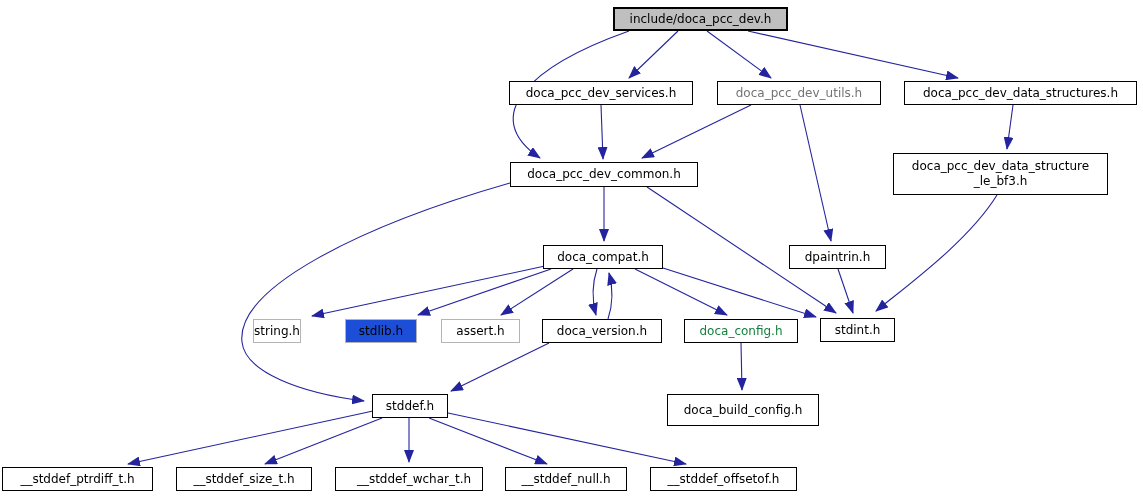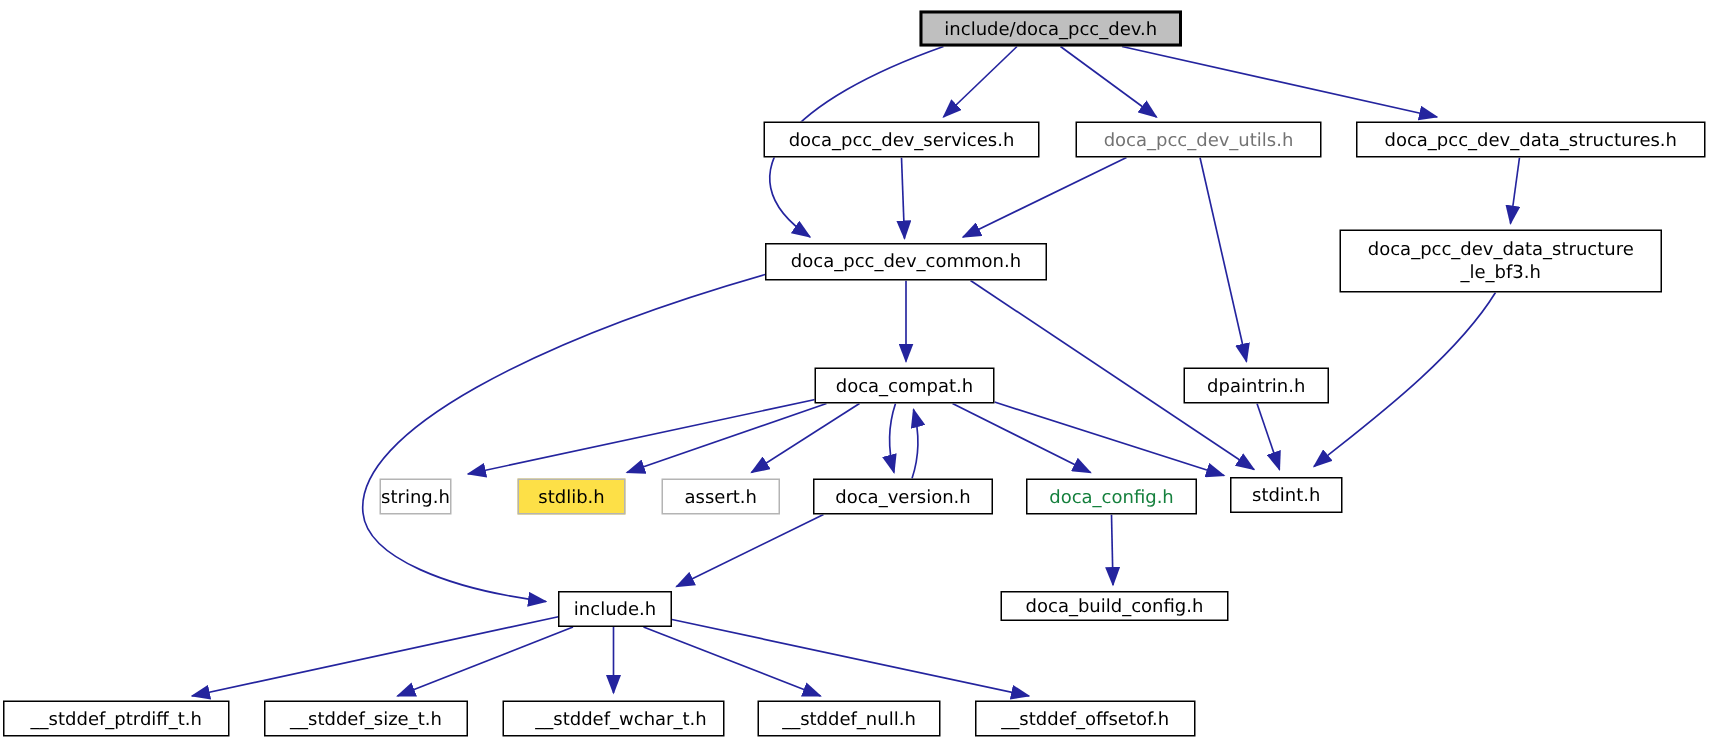--- a/index.html
+++ b/index.html
@@ -72,26 +72,26 @@
   <div class="node root" style="left: 613px; top: 7px; width: 175px; height: 24px; color: rgb(0, 0, 0); background: rgb(191, 191, 191); border-color: rgb(0, 0, 0);">include/doca_pcc_dev.h</div>
   <div class="node" style="left: 509px; top: 81px; width: 184px; height: 24px; color: rgb(0, 0, 0); background: rgb(255, 255, 255); border-color: rgb(0, 0, 0);">doca_pcc_dev_services.h</div>
   <div class="node" style="left: 717px; top: 81px; width: 164px; height: 24px; color: #737373; background: rgb(255, 255, 255); border-color: rgb(0, 0, 0);">doca_pcc_dev_utils.h</div>
   <div class="node" style="left: 904px; top: 81px; width: 233px; height: 24px; color: rgb(0, 0, 0); background: rgb(255, 255, 255); border-color: rgb(0, 0, 0);">doca_pcc_dev_data_structures.h</div>
   <div class="node" style="left: 510px; top: 162px; width: 188px; height: 25px; color: rgb(0, 0, 0); background: rgb(255, 255, 255); border-color: rgb(0, 0, 0);">doca_pcc_dev_common.h</div>
   <div class="node" style="left: 893px; top: 153px; width: 215px; height: 42px; color: rgb(0, 0, 0); background: rgb(255, 255, 255); border-color: rgb(0, 0, 0);">doca_pcc_dev_data_structure
 _le_bf3.h</div>
   <div class="node" style="left: 543px; top: 245px; width: 120px; height: 24px; color: rgb(0, 0, 0); background: rgb(255, 255, 255); border-color: rgb(0, 0, 0);">doca_compat.h</div>
   <div class="node" style="left: 789px; top: 245px; width: 97px; height: 24px; color: rgb(0, 0, 0); background: rgb(255, 255, 255); border-color: rgb(0, 0, 0);">dpaintrin.h</div>
   <div class="node external" style="left: 253px; top: 319px; width: 48px; height: 24px; color: rgb(0, 0, 0); background: rgb(255, 255, 255); border-color: rgb(180, 180, 180);">string.h</div>
-  <div class="node external" style="left: 345px; top: 319px; width: 72px; height: 24px; color: rgb(0, 0, 0); background: #fde047; border-color: rgb(180, 180, 180);">stdlib.h</div>
+  <div class="node external" style="left: 345px; top: 319px; width: 72px; height: 24px; color: rgb(0, 0, 0); background: #1d4ed8; border-color: rgb(180, 180, 180);">stdlib.h</div>
   <div class="node external" style="left: 441px; top: 319px; width: 79px; height: 24px; color: rgb(0, 0, 0); background: rgb(255, 255, 255); border-color: rgb(180, 180, 180);">assert.h</div>
   <div class="node" style="left: 542px; top: 319px; width: 120px; height: 24px; color: rgb(0, 0, 0); background: rgb(255, 255, 255); border-color: rgb(0, 0, 0);">doca_version.h</div>
   <div class="node" style="left: 684px; top: 319px; width: 114px; height: 24px; color: #15803d; background: rgb(255, 255, 255); border-color: rgb(0, 0, 0);">doca_config.h</div>
   <div class="node" style="left: 820px; top: 318px; width: 75px; height: 24px; color: rgb(0, 0, 0); background: rgb(255, 255, 255); border-color: rgb(0, 0, 0);">stdint.h</div>
-  <div class="node" style="left: 372px; top: 394px; width: 76px; height: 24px; color: rgb(0, 0, 0); background: rgb(255, 255, 255); border-color: rgb(0, 0, 0);">include.h</div>
-  <div class="node" style="left: 667px; top: 394px; width: 152px; height: 20px; color: rgb(0, 0, 0); background: rgb(255, 255, 255); border-color: rgb(0, 0, 0);">doca_build_config.h</div>
+  <div class="node" style="left: 372px; top: 394px; width: 76px; height: 24px; color: rgb(0, 0, 0); background: rgb(255, 255, 255); border-color: rgb(0, 0, 0);">stddef.h</div>
+  <div class="node" style="left: 667px; top: 394px; width: 152px; height: 32px; color: rgb(0, 0, 0); background: rgb(255, 255, 255); border-color: rgb(0, 0, 0);">doca_build_config.h</div>
   <div class="node" style="left: 2px; top: 467px; width: 151px; height: 24px; color: rgb(0, 0, 0); background: rgb(255, 255, 255); border-color: rgb(0, 0, 0);">__stddef_ptrdiff_t.h</div>
   <div class="node" style="left: 176px; top: 467px; width: 136px; height: 24px; color: rgb(0, 0, 0); background: rgb(255, 255, 255); border-color: rgb(0, 0, 0);">__stddef_size_t.h</div>
   <div class="node" style="left: 335px; top: 467px; width: 148px; height: 24px; color: rgb(0, 0, 0); background: rgb(255, 255, 255); border-color: rgb(0, 0, 0); padding-left: 12px;">__stddef_wchar_t.h</div>
   <div class="node" style="left: 505px; top: 467px; width: 122px; height: 24px; color: rgb(0, 0, 0); background: rgb(255, 255, 255); border-color: rgb(0, 0, 0);">__stddef_null.h</div>
   <div class="node" style="left: 650px; top: 467px; width: 147px; height: 24px; color: rgb(0, 0, 0); background: rgb(255, 255, 255); border-color: rgb(0, 0, 0);">__stddef_offsetof.h</div>
 
 </div>
 
 </body></html>

